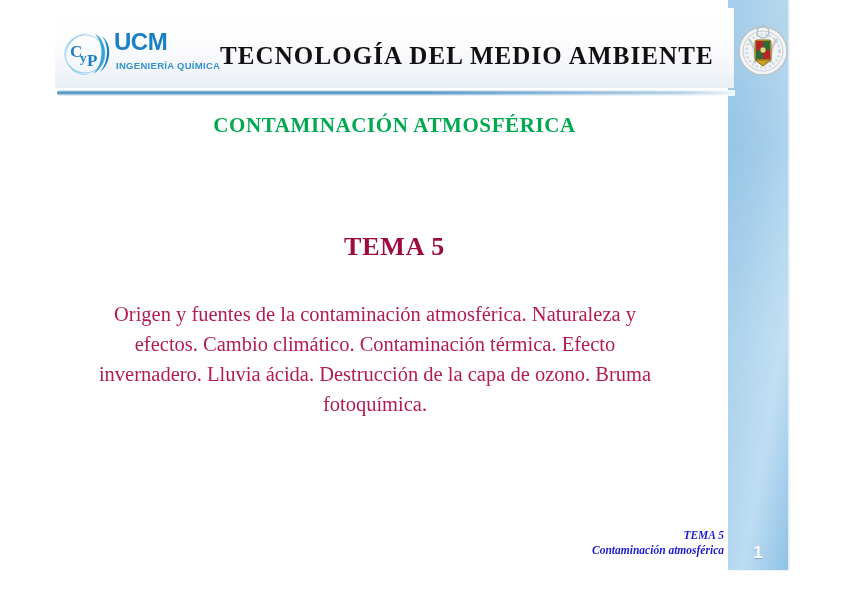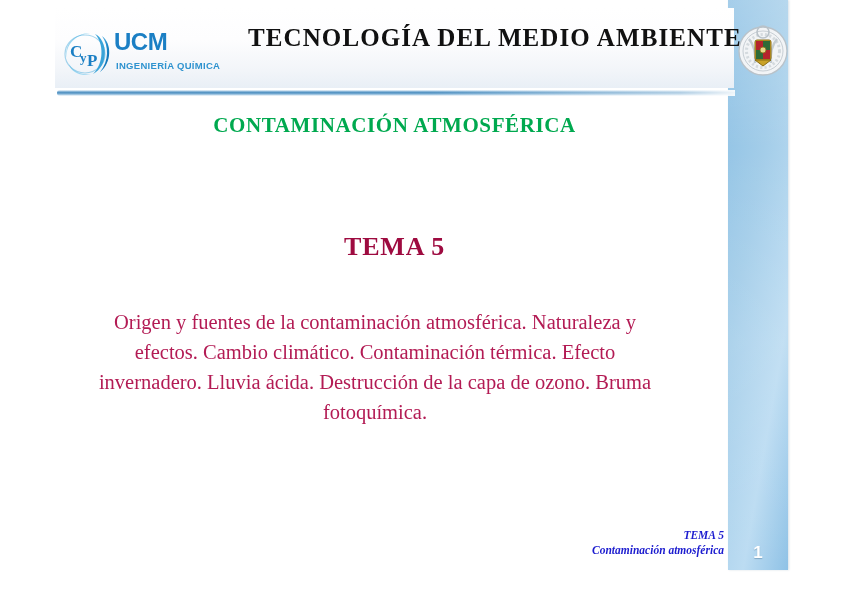--- a/index.html
+++ b/index.html
@@ -122,30 +122,29 @@
     color: #2f93cf;
     line-height: 1;
     white-space: nowrap;
     font-weight: bold;
   }
 
   
   .header-title {
     position: absolute;
     left: 220px;
-    top: 24px;
+    top: 42px;
     width: 480px;
     text-align: center;
     font-family: "Liberation Serif", "DejaVu Serif", serif;
     font-weight: bold;
     font-size: 25px;
     letter-spacing: 1.1px;
     color: #111111;
     white-space: nowrap;
-    margin-left: 28px;
   }
 
   
   .seal {
     position: absolute;
     left: 735px;
     top: 22px;
     width: 56px;
     height: 56px;
   }
@@ -179,21 +178,20 @@
     position: absolute;
     left: 95px;
     top: 299px;
     width: 560px;
     text-align: center;
     color: #b31b54;
     font-family: "Liberation Serif", "DejaVu Serif", serif;
     font-weight: normal;
     font-size: 20.5px;
     line-height: 30px;
-    margin-top: 8px;
   }
 
   
   .footer {
     position: absolute;
     left: 480px;
     top: 528px;
     width: 244px;
     text-align: right;
     color: #1c1ccf;

